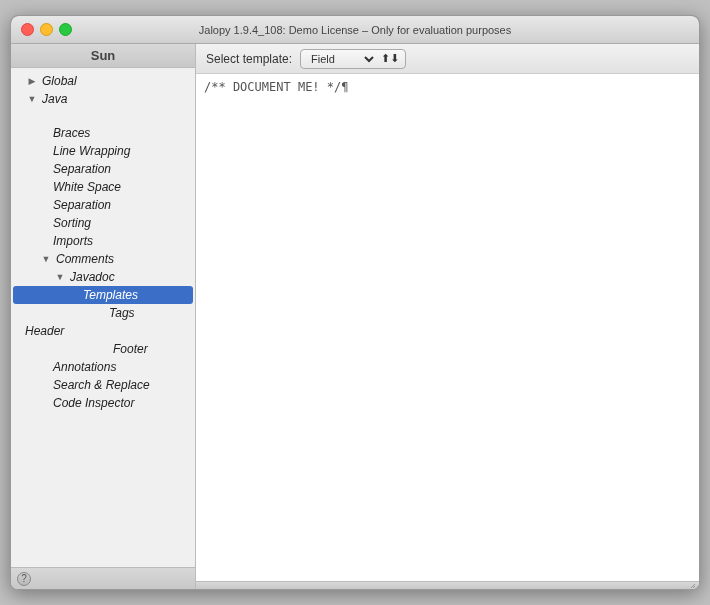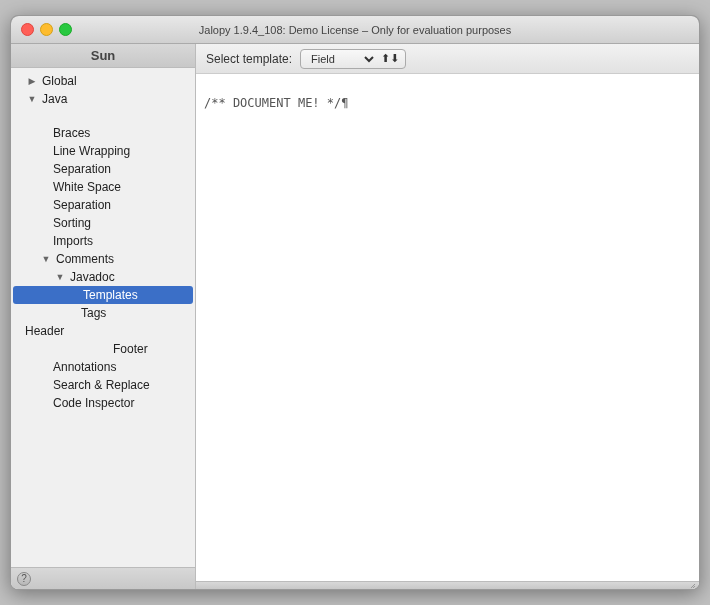--- a/index.html
+++ b/index.html
@@ -137,28 +137,28 @@
 
     .tree-item .arrow {
       width: 14px;
       text-align: center;
       font-size: 9px;
       color: #666;
     }
 
     .tree-item .label {
       flex: 1;
+      font-style: italic;
     }
 
     .right-panel {
       flex: 1;
       display: flex;
       flex-direction: column;
       background: white;
-      gap: 16px;
     }
 
     .panel-toolbar {
       background: linear-gradient(to bottom, #f2f2f2, #e2e2e2);
       border-bottom: 1px solid #ccc;
       height: 30px;
       display: flex;
       align-items: center;
       padding: 0 10px;
       gap: 8px;
@@ -268,21 +268,21 @@
             <span class="label">Comments</span>
           </div>
           <div class="tree-item" style="padding-left: 42px;">
             <span class="arrow" style="margin-right: 3px;">▼</span>
             <span class="label">Javadoc</span>
           </div>
           <div class="tree-item selected" style="padding-left: 56px;">
             <span style="width: 14px; display: inline-block;"></span>
             <span class="label">Templates</span>
           </div>
-          <div class="tree-item" style="padding-left: 56px;">
+          <div class="tree-item" style="padding-left: 84px;">
             <span style="width: 14px; display: inline-block;"></span>
             <span class="label">Tags</span>
           </div>
           <div class="tree-item" style="">
             <span style="width: 14px; display: inline-block;"></span>
             <span class="label">Header</span>
           </div>
           <div class="tree-item" style="padding-left: 88px;">
             <span style="width: 14px; display: inline-block;"></span>
             <span class="label">Footer</span>

